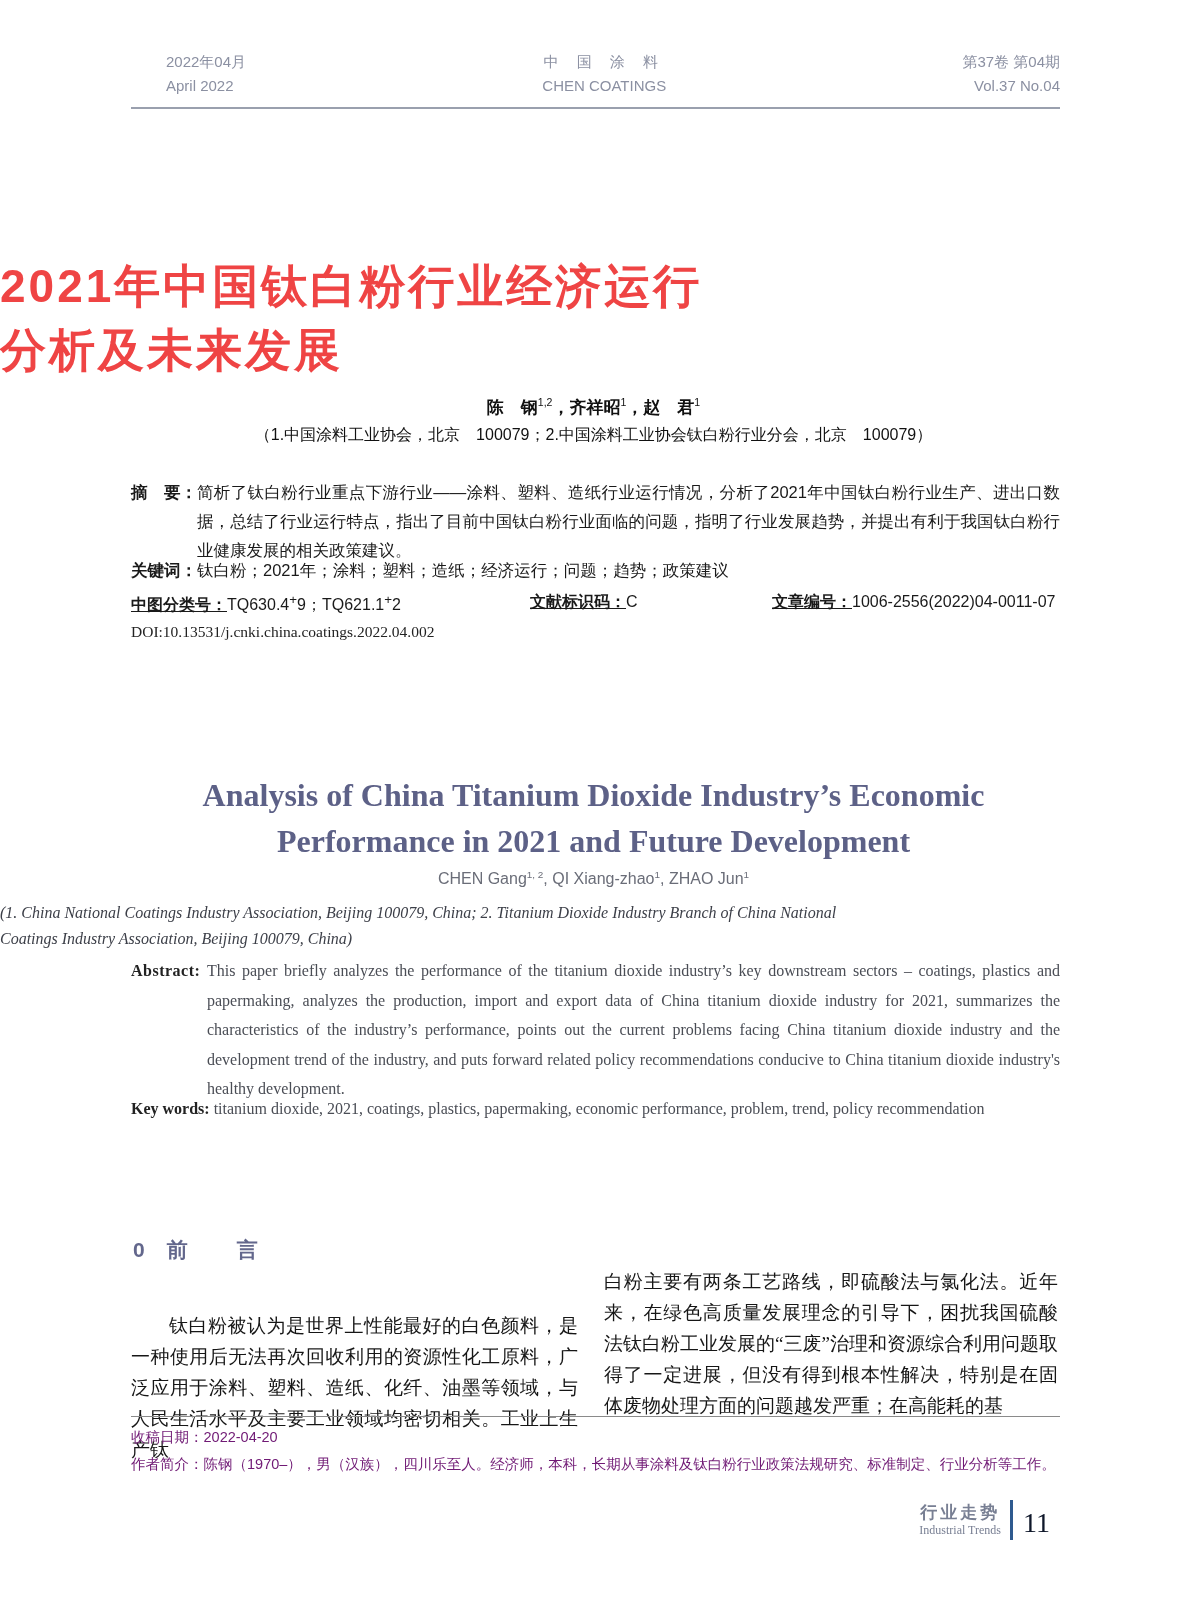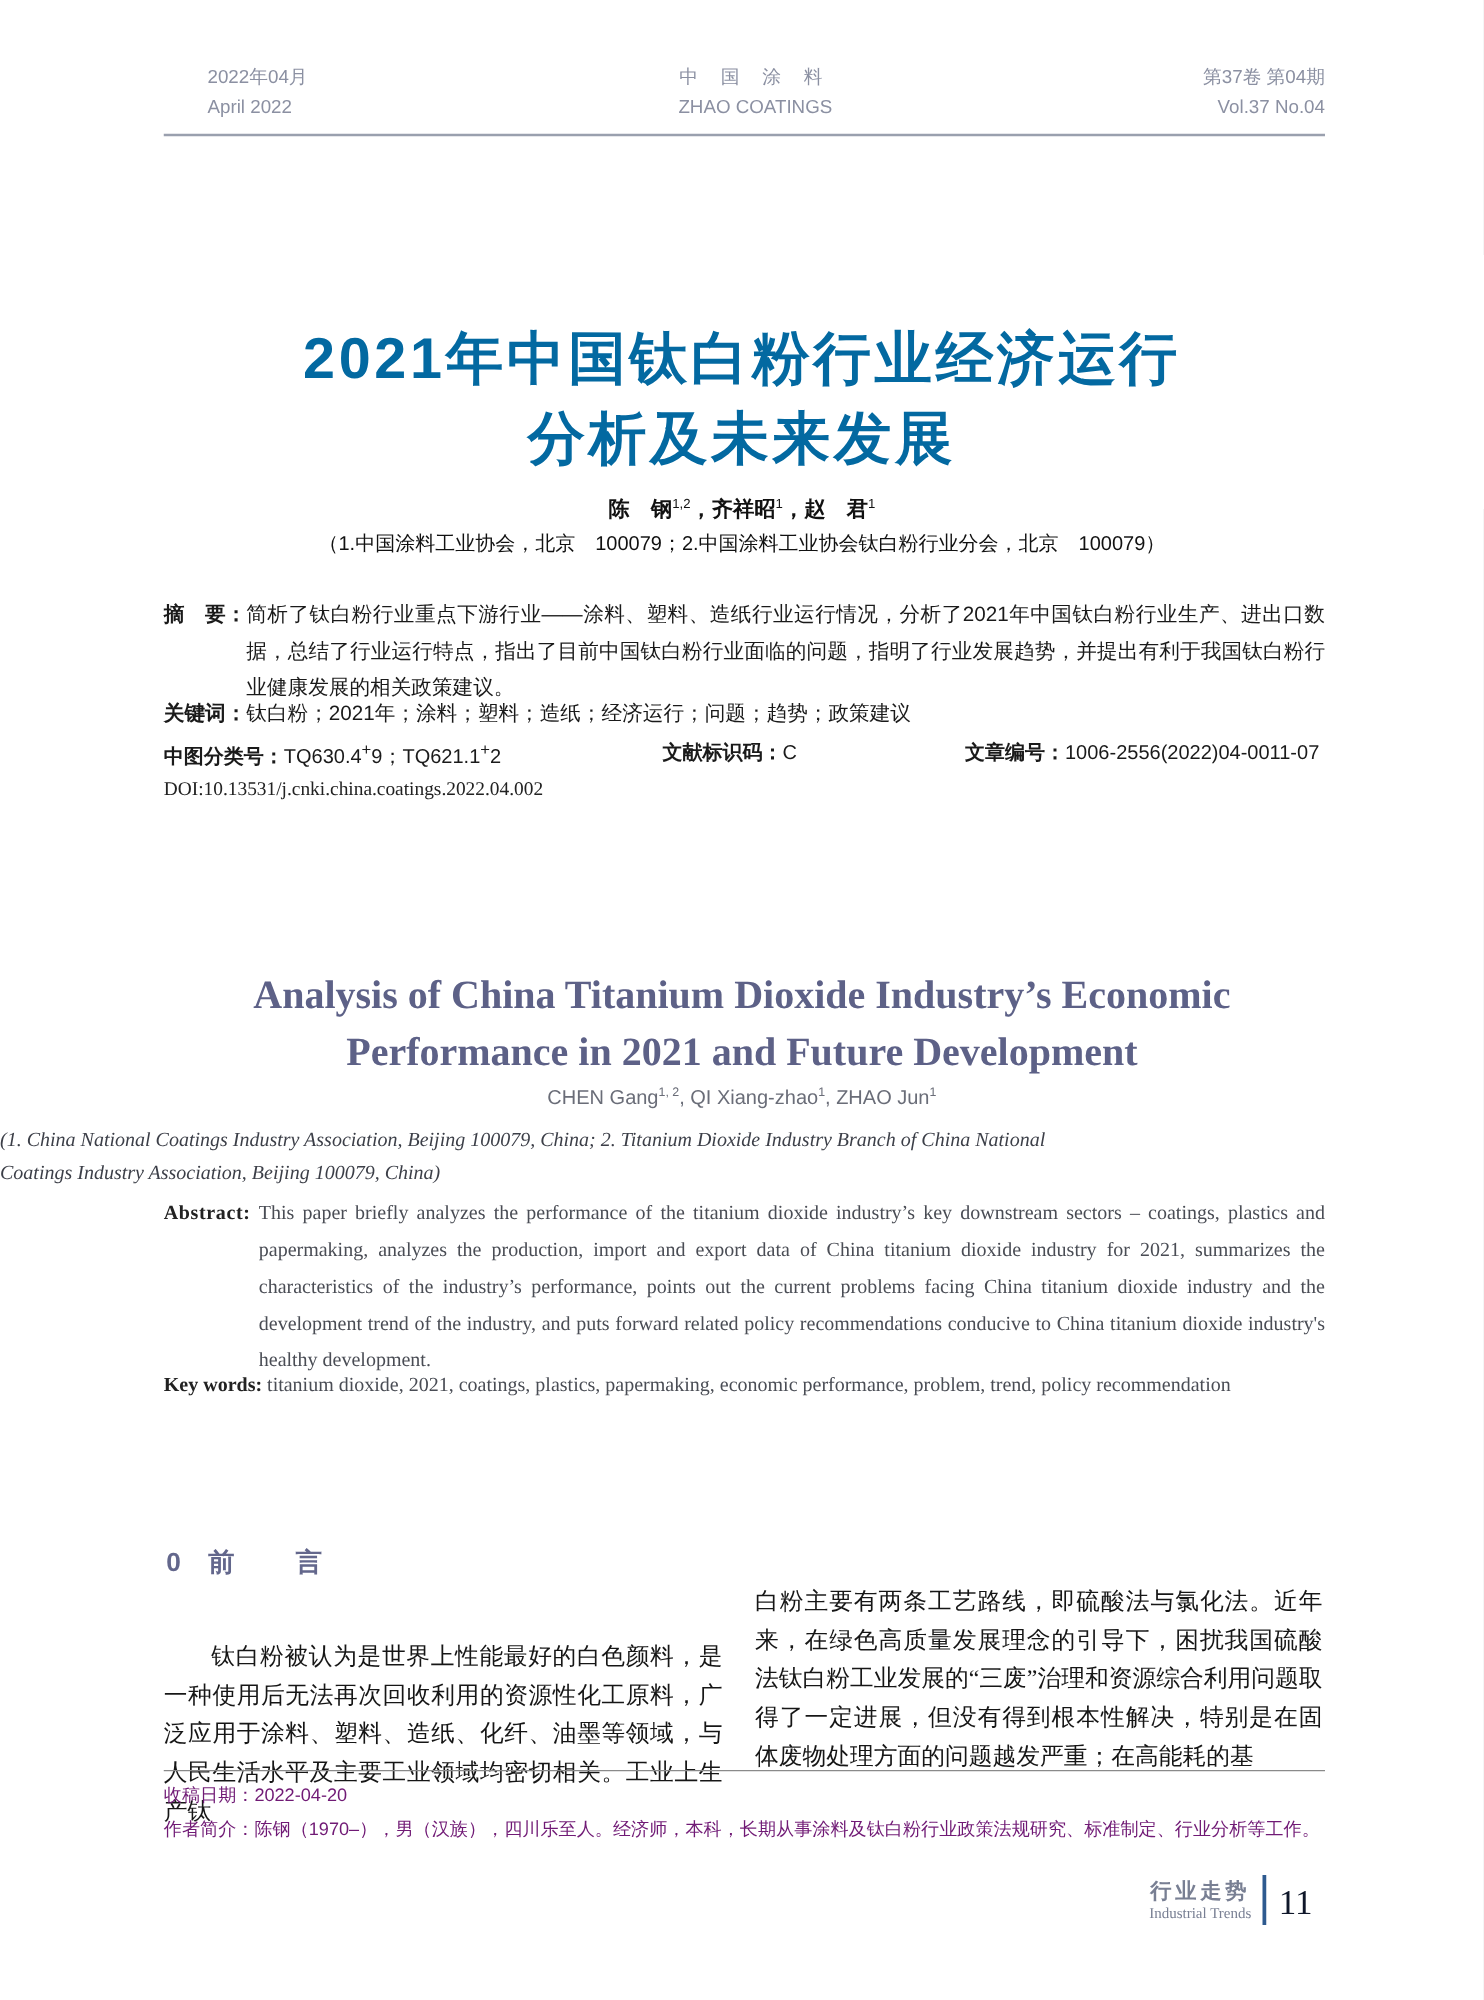--- a/index.html
+++ b/index.html
@@ -13,39 +13,39 @@
     display:flex;justify-content:space-between;align-items:flex-end;
     padding-bottom:9px;border-bottom:2px solid #9aa0ae;
     color:#8b90a2;font-size:15px;line-height:24px;
   }
   .header .hcol{white-space:nowrap;margin-left:35px;}
   .header .hcenter{text-align:center;}
   .header .hright{text-align:right;}
   .journal-cn{letter-spacing:7px;}
   
   .title-cn{
-    position:absolute;top:254px;left:0;width:100%;text-align:center;
-    color:#0369a1;font-weight:700;font-size:46px;line-height:64px;letter-spacing:3px;
+    position:absolute;top:254px;left:0;width:100%;text-align:left;
+    color:#ef4444;font-weight:700;font-size:46px;line-height:64px;letter-spacing:3px;
   }
   
   .authors-cn{position:absolute;top:396px;left:0;width:100%;text-align:center;font-size:17px;font-weight:700;color:#111;}
   .authors-cn sup,.authors-en sup{font-size:0.62em;vertical-align:super;line-height:0;font-weight:400;}
   .affil-cn{position:absolute;top:425px;left:0;width:100%;text-align:center;font-size:16px;color:#111;}
   
   .hang{position:relative;}
   .hang .hang-label{position:absolute;left:0;top:0;font-weight:700;}
   .abstract-cn{position:absolute;top:478px;left:131px;width:929px;font-size:16.5px;line-height:29px;text-align:justify;padding-left:0;}
   .abstract-cn .hang-body{display:block;padding-left:66px;}
   .keywords-cn{position:absolute;top:560px;left:131px;width:929px;font-size:16.5px;}
   .keywords-cn .lbl{font-weight:700;}
   .meta-row{position:absolute;top:592px;left:131px;width:929px;font-size:16px;height:24px;}
   .meta-row .m1{position:absolute;left:0;}
   .meta-row .m2{position:absolute;left:399px;}
   .meta-row .m3{position:absolute;left:641px;}
-  .meta-row .lbl{font-weight:700;}
+  .meta-row .lbl{font-weight:700;text-decoration:underline;}
   .doi{position:absolute;top:623px;left:131px;font-family:"Liberation Serif", serif;font-size:15.5px;color:#222;}
   
   .title-en{
     position:absolute;top:772px;left:0;width:100%;text-align:center;
     font-family:"Liberation Serif", serif;font-weight:700;font-size:32px;line-height:46px;color:#5d6187;
   }
   .authors-en{position:absolute;top:870px;left:0;width:100%;text-align:center;font-size:16px;color:#6a6d78;}
   .affil-en{
     position:absolute;top:900px;left:0;width:100%;
     font-family:"Liberation Serif", serif;font-style:italic;font-size:16px;line-height:26px;color:#3c3f48;
@@ -84,21 +84,21 @@
 
 <div class="page">
 
   <div class="header">
     <div class="hcol">
       <div>2022年04月</div>
       <div>April 2022</div>
     </div>
     <div class="hcol hcenter">
       <div class="journal-cn">中 国 涂 料</div>
-      <div>ZHAO COATINGS</div>
+      <div>CHEN COATINGS</div>
     </div>
     <div class="hcol hright">
       <div>第37卷 第04期</div>
       <div>Vol.37  No.04</div>
     </div>
   </div>
 
   <div class="title-cn">
     <div>2021年中国钛白粉行业经济运行</div>
     <div>分析及未来发展</div>

